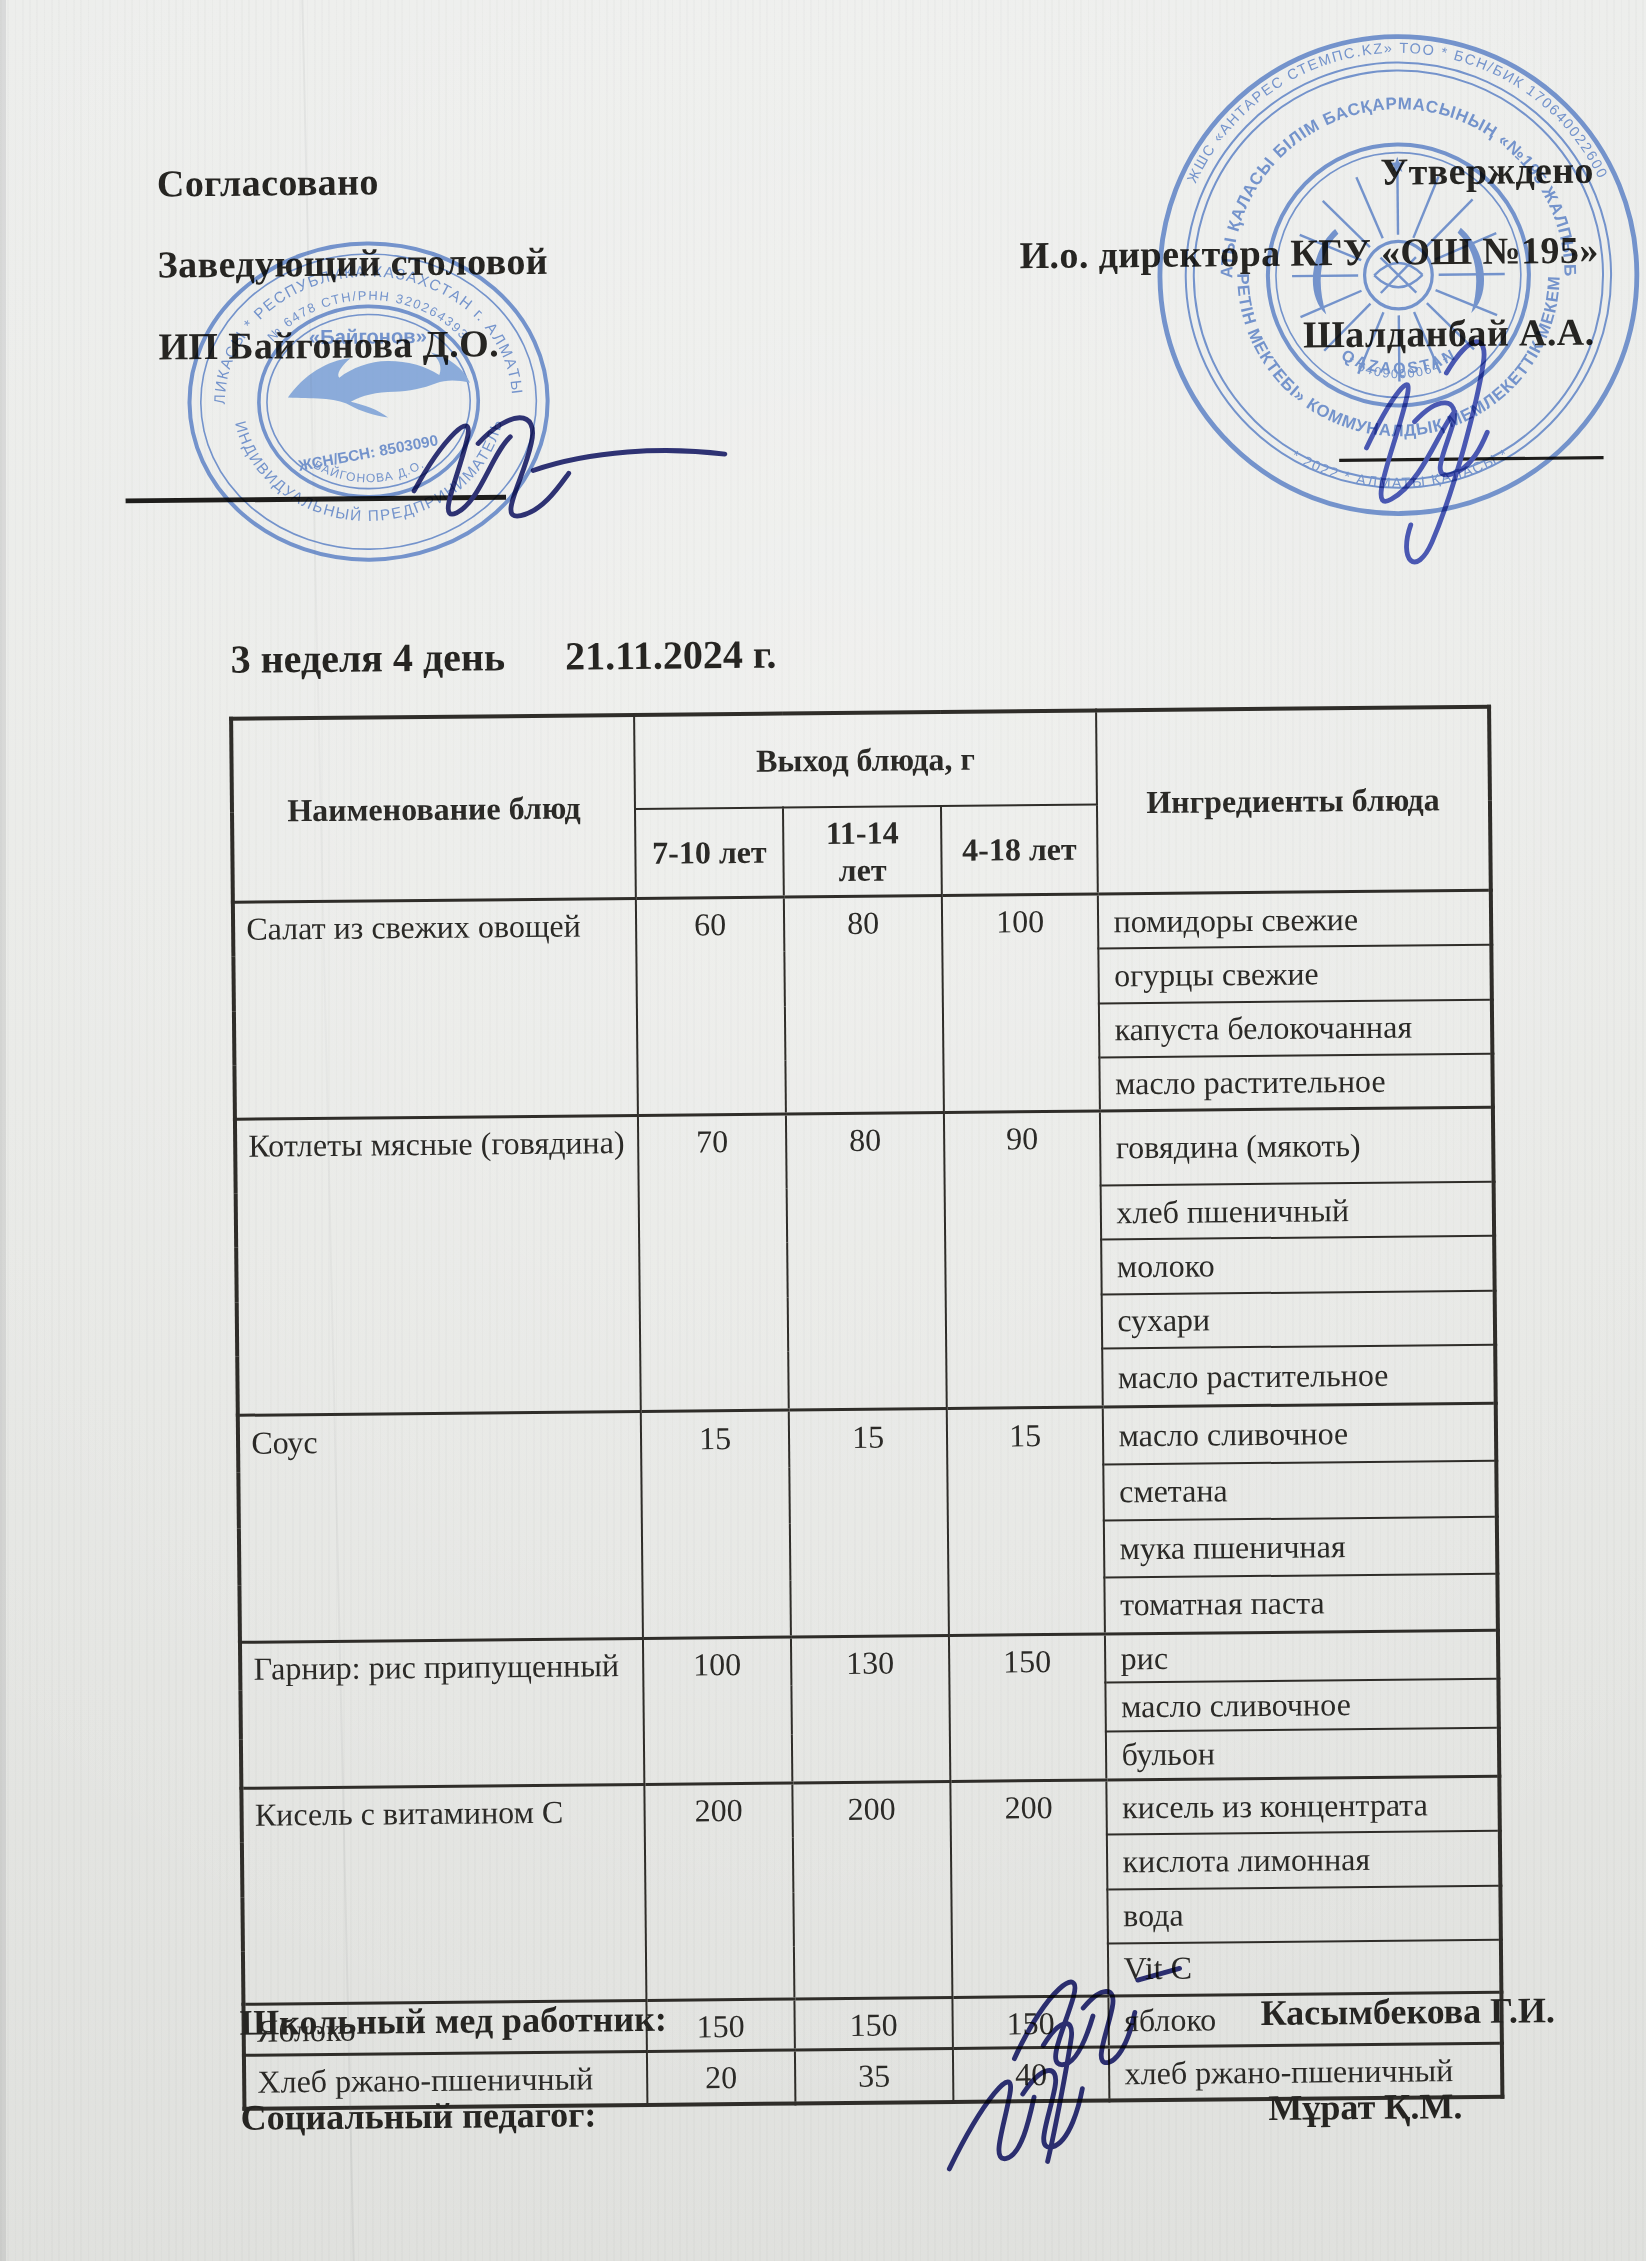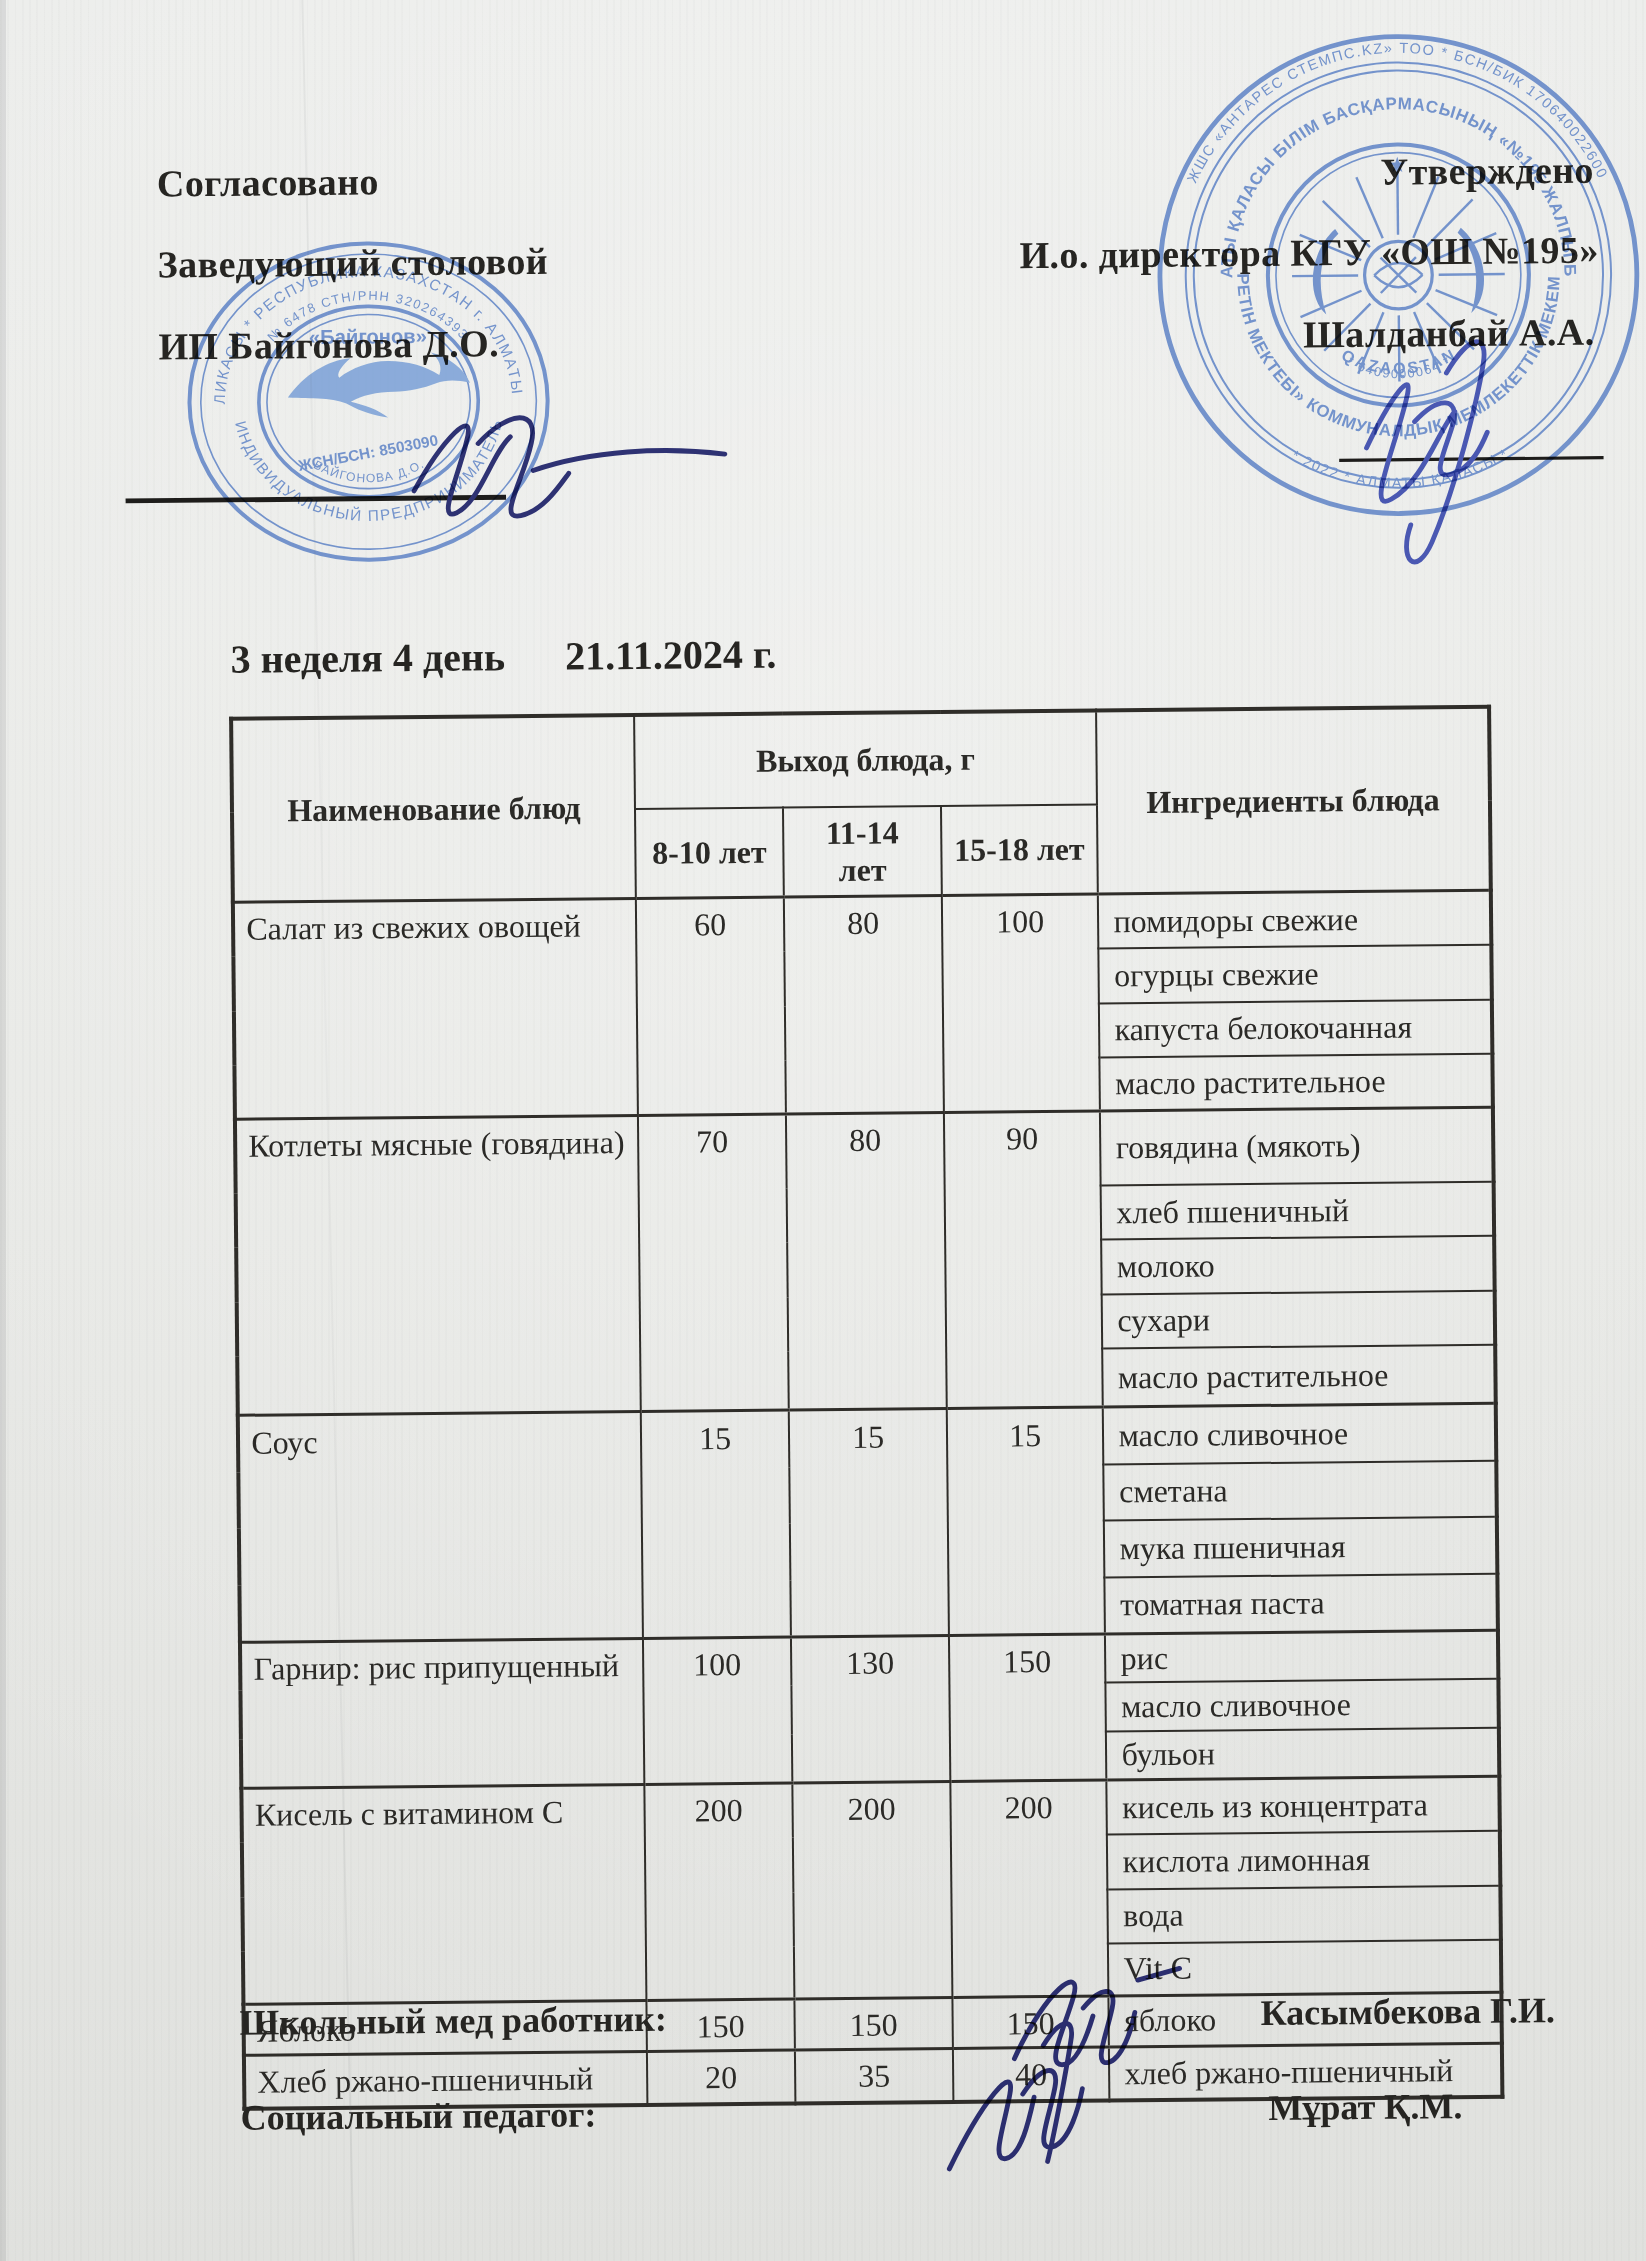--- a/index.html
+++ b/index.html
@@ -165,23 +165,23 @@
           <col style="width:156px">
           <col>
         </colgroup>
       <tbody>
       <tr class="hr1">
         <td rowspan="2">Наименование блюд</td>
         <td colspan="3">Выход блюда, г</td>
         <td rowspan="2">Ингредиенты блюда</td>
       </tr>
       <tr class="hr2">
-        <td>8-10 лет</td>
+        <td>7-10 лет</td>
         <td class="agewrap">11-14 лет</td>
-        <td>15-18 лет</td>
+        <td>4-18 лет</td>
       </tr>
 
       <tr class="gtop">
         <td class="dish" rowspan="4">Салат из свежих овощей</td>
         <td class="num" rowspan="4">60</td>
         <td class="num" rowspan="4">80</td>
         <td class="num" rowspan="4">100</td>
         <td class="ing" style="height:46px">помидоры свежие</td>
       </tr>
       <tr>

